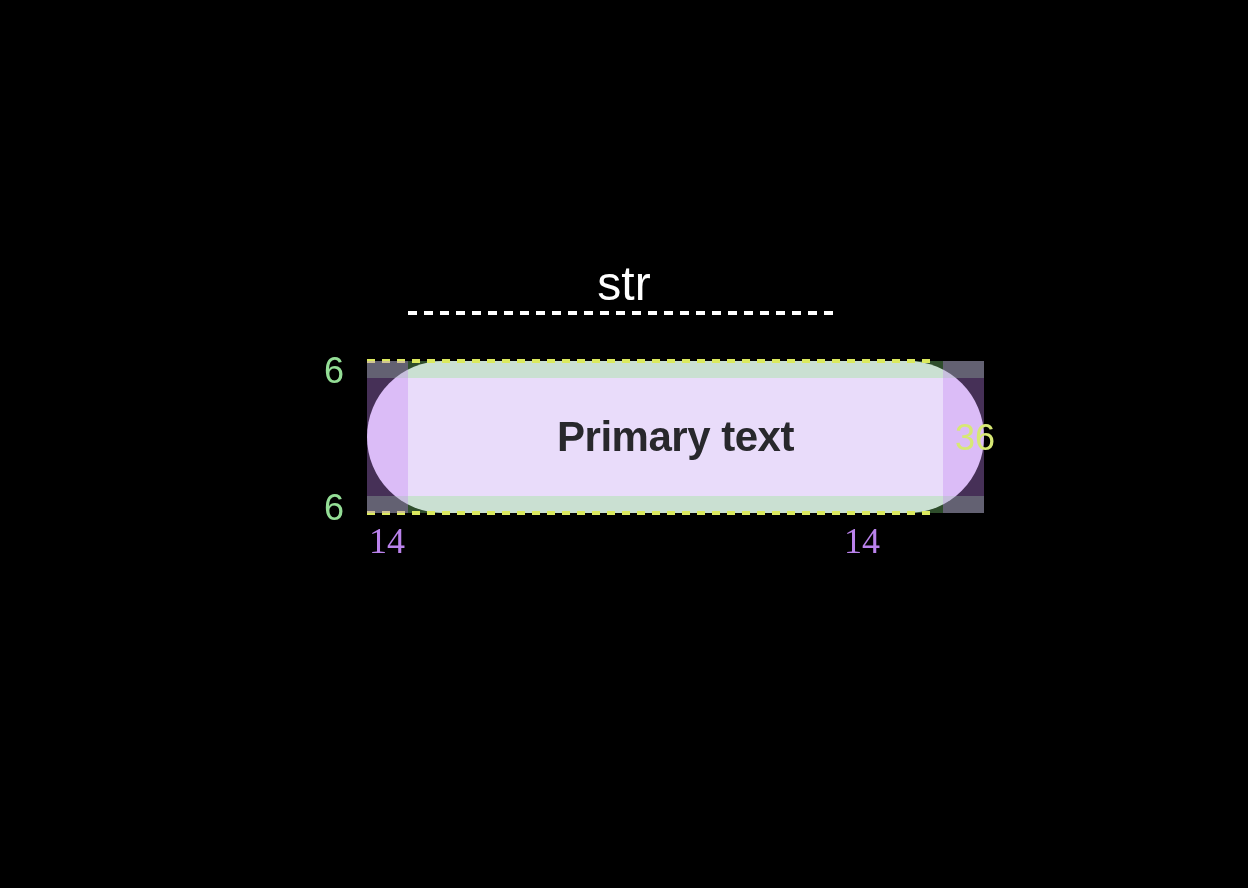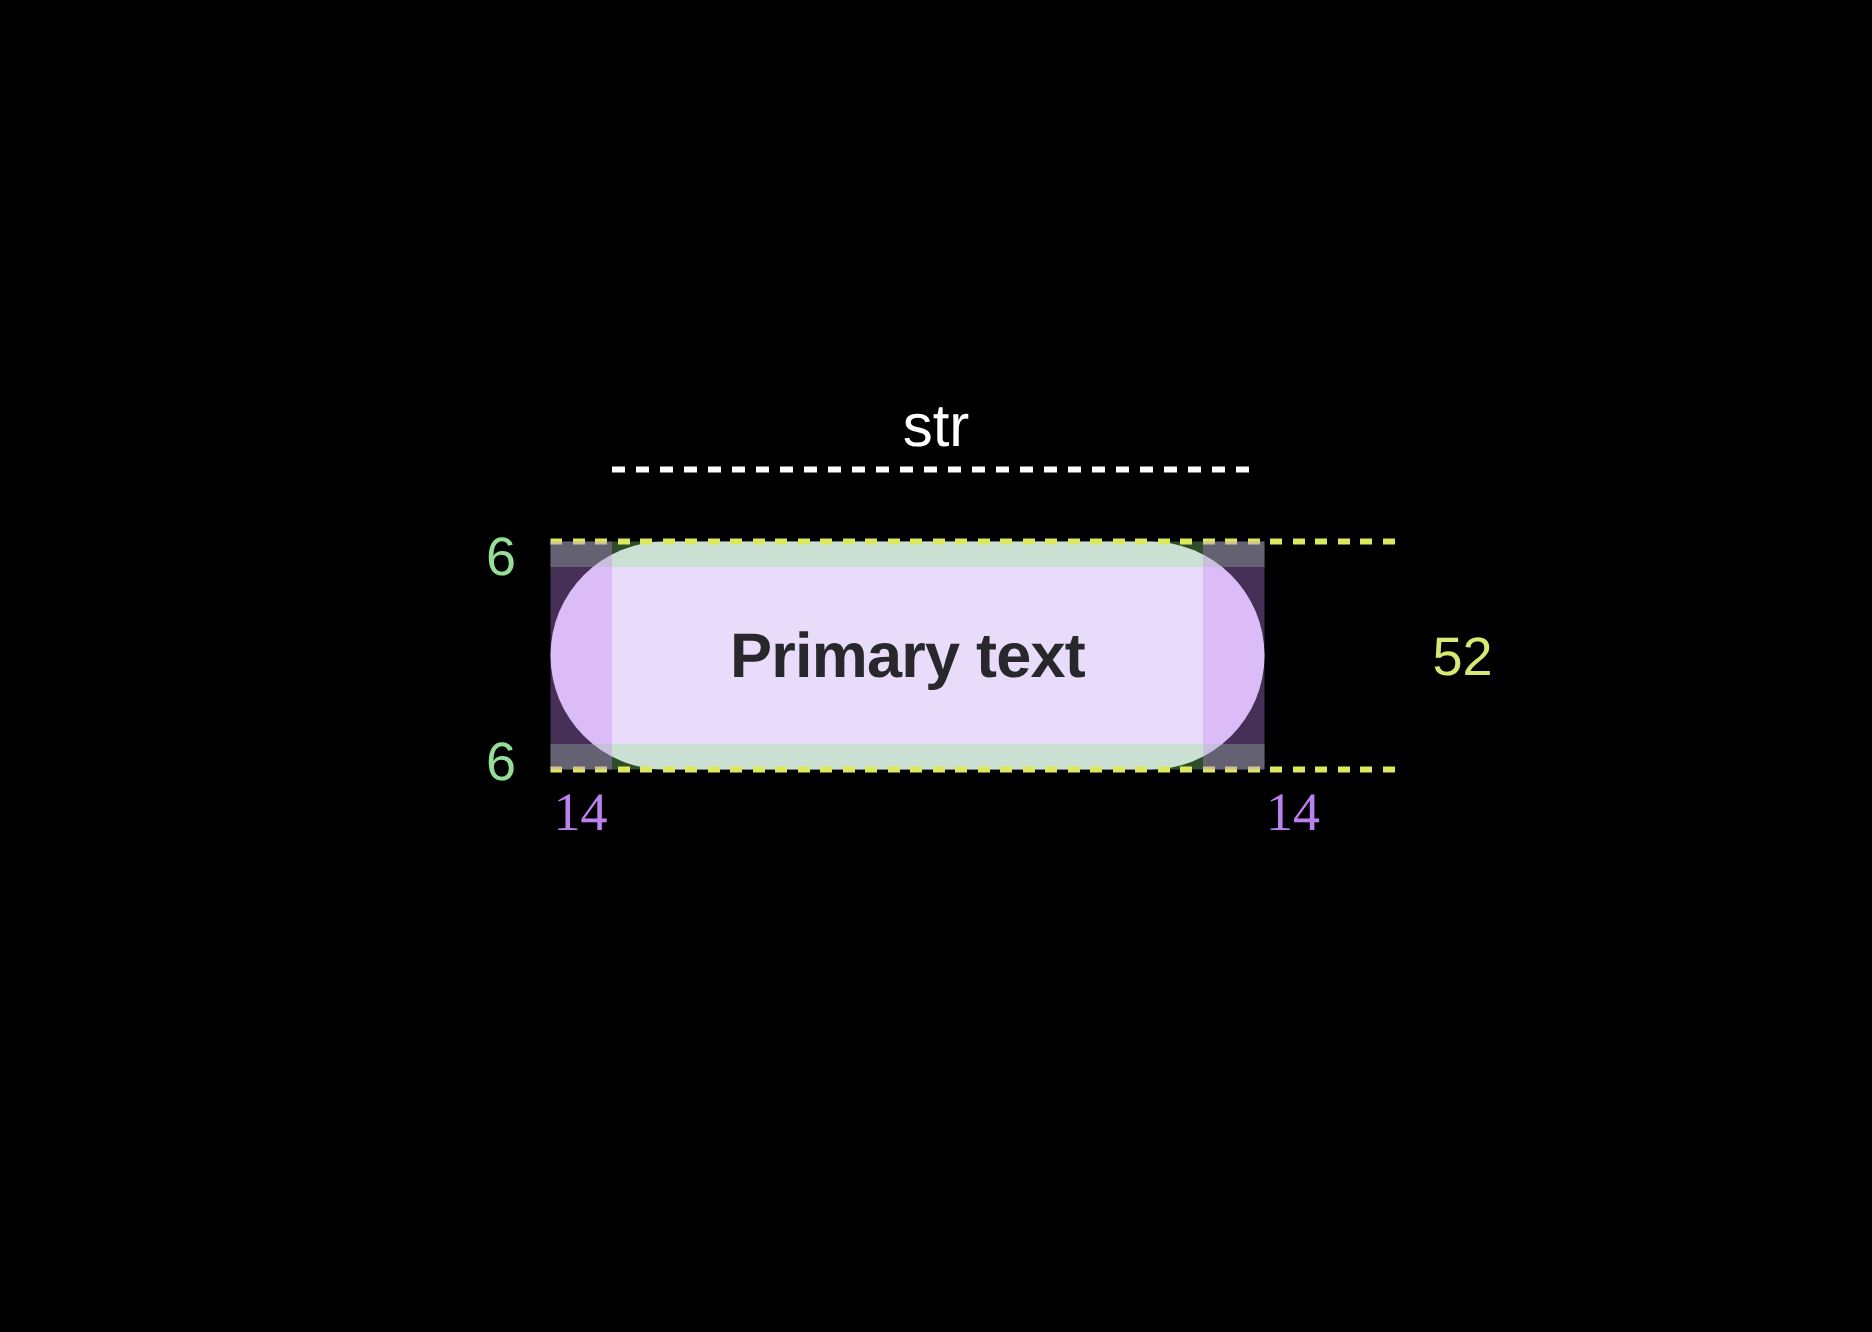--- a/index.html
+++ b/index.html
@@ -15,21 +15,21 @@
     font-family: "Liberation Sans", sans-serif;
   }
 
   
   .str-label {
     position: absolute;
     left: 408px;
     top: 266px;
     width: 432px;
     text-align: center;
-    font-size: 40px;
+    font-size: 48px;
     font-weight: 500;
     line-height: 36px;
     color: var(--string-label, #ffffff);
   }
   .str-line {
     position: absolute;
     left: 408px;
     top: 311px;
     width: 432px;
     height: 4px;
@@ -38,21 +38,21 @@
       var(--string-dash, #ffffff) 0 9px,
       transparent 9px 16px
     );
   }
 
   
   .spec-bounds {
     position: absolute;
     left: 367px;
     top: 361px;
-    width: 476px;
+    width: 617px;
     height: 152px;
   }
   .pill {
     position: absolute;
     inset: 0;
     border-radius: 76px;
     background: var(--pill-bg, #e9dcfa);
     display: flex;
     align-items: center;
     justify-content: center;
@@ -139,17 +139,17 @@
 
     <div class="bound-line top"></div>
     <div class="bound-line bottom"></div>
 
     <div class="pad-col left"></div>
     <div class="pad-col right"></div>
   </div>
 
   <div class="m-label pad-v six-top">6</div>
   <div class="m-label pad-v six-bottom">6</div>
-  <div class="m-label height fifty-two">52</div>
+  <div class="m-label height fifty-two">36</div>
   <div class="m-label pad-h fourteen-left">14</div>
   <div class="m-label pad-h fourteen-right">14</div>
 
 </div>
 
 </body></html>

